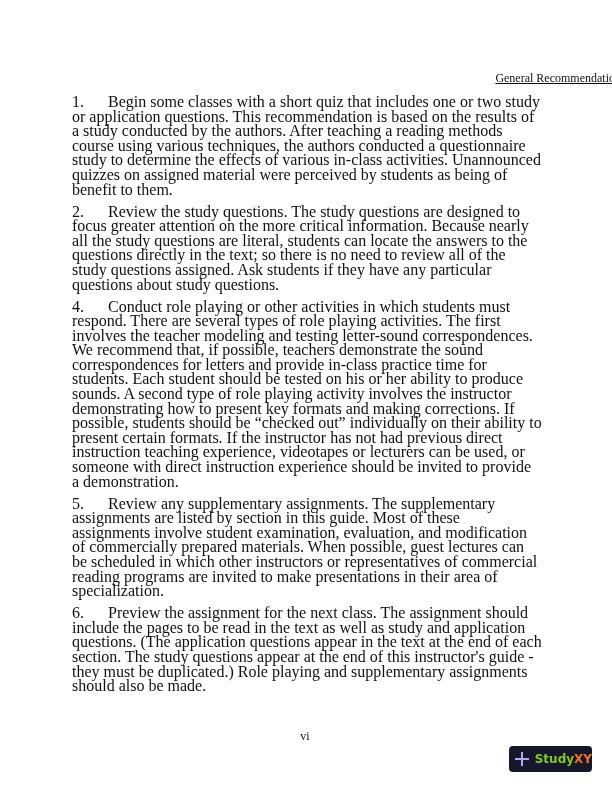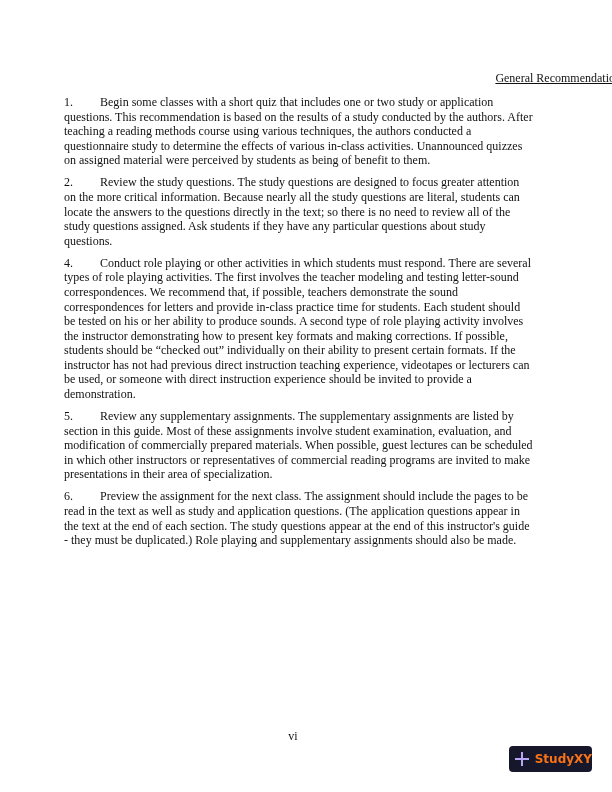--- a/index.html
+++ b/index.html
@@ -32,39 +32,39 @@
       font-size: 12px;
       line-height: 15px;
       margin-left: 9px;
     }
     .title span {
       text-decoration: underline;
       text-underline-offset: 1px;
     }
     .body {
       position: absolute;
-      left: 64px;
+      left: 72px;
       top: 95px;
       width: 470px;
-      font-size: 12px;
+      font-size: 16px;
       line-height: 14.6px;
     }
     .para {
       margin: 0 0 7.4px 0;
       text-align: left;
       white-space: normal;
     }
     .para .num {
       display: inline-block;
       width: 36px;
     }
     .page-number {
       position: absolute;
       top: 729px;
-      left: 0;
+      left: 12px;
       width: 586px;
       text-align: center;
       font-size: 12px;
       line-height: 15px;
     }
     .badge {
       position: absolute;
       left: 509px;
       top: 746px;
       width: 83px;
@@ -98,21 +98,21 @@
       top: 0;
       width: 1.6px;
       height: 14px;
     }
     .badge .plus::after {
       left: 0;
       top: 6px;
       width: 14px;
       height: 1.6px;
     }
-    .badge .brand-a { color: #f97316; }
+    .badge .brand-a { color: #84cc16; }
     .badge .brand-b { color: #f97316; }
   </style>
 </head>
 <body>
 
 <div class="page">
 
   <div class="title">
     <span>General Recommendation</span>
   </div>

